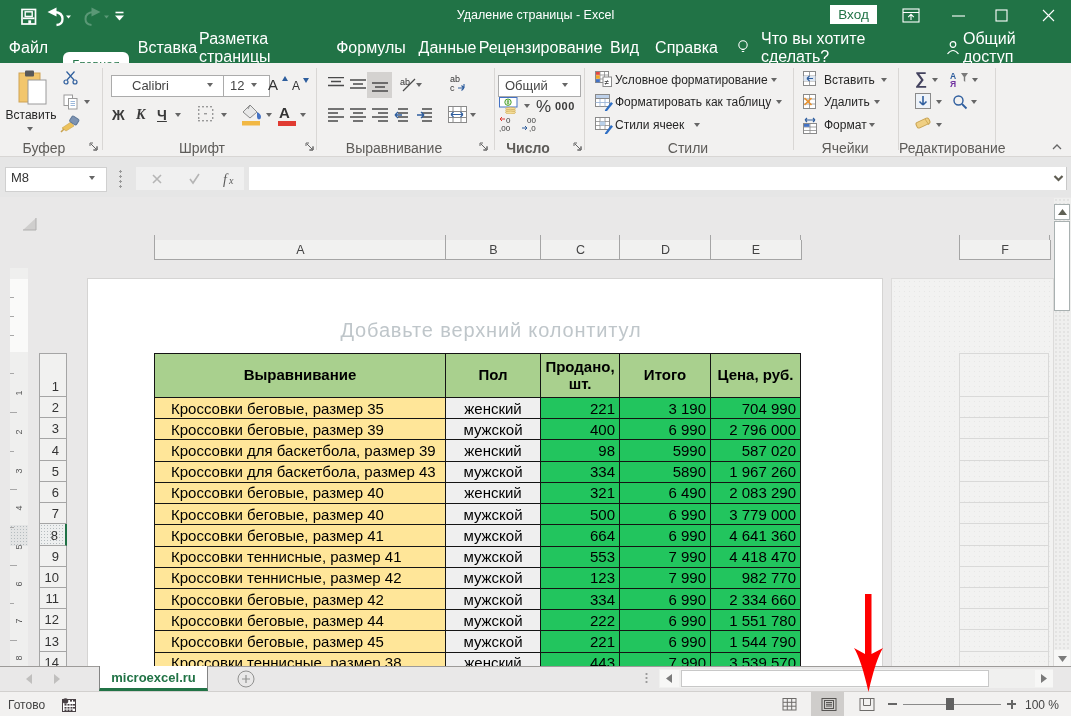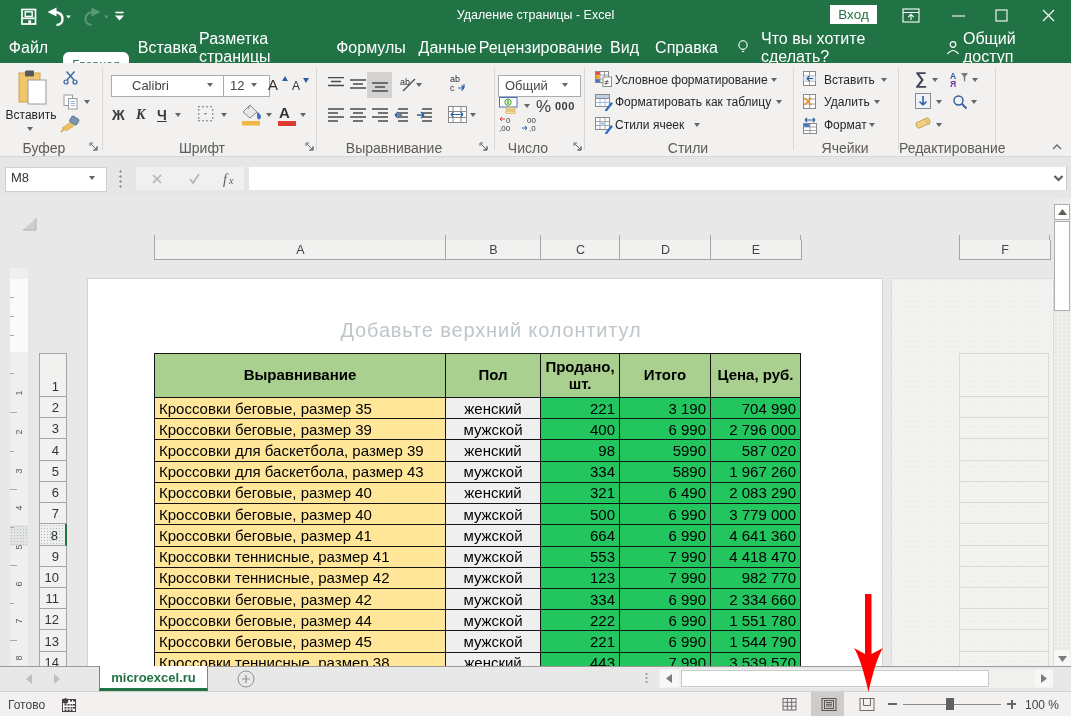--- a/index.html
+++ b/index.html
@@ -28,21 +28,21 @@
 
 #sheet{left:0;top:197px;width:1071px;height:469px;background:#e9e8e8;overflow:hidden;}
 .colhdr{position:absolute;top:43px;height:19px;background:#f1f1f0;border-left:1px solid #a5a5a5;border-bottom:1px solid #a5a5a5;font-size:12.5px;color:#444;display:flex;align-items:center;justify-content:center;}
 #page1{left:88px;top:82px;width:794px;height:387px;background:#fff;box-shadow:0 0 0 1px #d5d4d3;}
 #page2{left:892px;top:82px;width:161px;height:387px;background:#f2f2f1;background-image:radial-gradient(circle,#e7e7e6 0.7px,transparent 0.9px);background-size:5px 5px;box-shadow:0 0 0 1px #dcdbda;}
 #hdrph{left:88px;top:122px;width:806px;text-align:center;color:#bfc6ca;font-size:20px;letter-spacing:0.85px;}
 
 #tbl{position:absolute;left:154px;top:156px;width:646px;display:grid;grid-template-columns:291px 95px 79px 91px 90px;grid-template-rows:44px repeat(13,21.23px);border-top:1px solid #141414;border-left:1px solid #141414;background:#141414;grid-gap:0;}
 #tbl div{border-right:1px solid #141414;border-bottom:1px solid #141414;font-size:15px;color:#000;display:flex;align-items:center;overflow:hidden;}
 #tbl .h{background:#a9d08e;font-weight:bold;justify-content:center;text-align:center;line-height:1.1;}
-#tbl .a{background:#ffe699;padding-left:4px;}
+#tbl .a{background:#ffe699;padding-left:16px;}
 #tbl .b{background:#efefef;justify-content:center;}
 #tbl .n{background:#22c55e;justify-content:flex-end;padding-right:4px;}
 
 #rowhdr{position:absolute;left:39px;top:156px;width:28px;display:grid;grid-template-rows:44px repeat(13,21.23px);}
 #rowhdr div{border:1px solid #a5a5a5;border-top:none;background:#f1f1f0;font-size:13px;color:#333;display:flex;align-items:flex-end;justify-content:flex-end;padding-bottom:2px;padding-right:7px;box-sizing:border-box;}
 #rowhdr div:first-child{border-top:1px solid #a5a5a5;}
 
 #ruler{left:10px;top:71px;width:18px;height:398px;background:#efefee;}
 
 #vscroll{left:1054px;top:1px;width:17px;height:468px;background:#efefee;background-image:radial-gradient(circle,#e3e3e2 0.8px,transparent 1px);background-size:4px 4px;}
@@ -126,21 +126,21 @@
 <div class="gsep" style="left:316px;top:68px;"></div>
 <div class="gsep" style="left:494px;top:68px;"></div>
 <div class="gsep" style="left:584px;top:68px;"></div>
 <div class="gsep" style="left:793px;top:68px;"></div>
 <div class="gsep" style="left:898px;top:68px;"></div>
 <div class="gsep" style="left:995px;top:68px;"></div>
 
 <div class="glabel" style="left:2px;width:84px;">Буфер обмена</div>
 <div class="glabel" style="left:152px;width:100px;">Шрифт</div>
 <div class="glabel" style="left:344px;width:100px;">Выравнивание</div>
-<div class="glabel" style="left:478px;width:100px;">Число</div>
+<div class="glabel" style="left:478px;width:100px;font-weight:bold;">Число</div>
 <div class="glabel" style="left:638px;width:100px;">Стили</div>
 <div class="glabel" style="left:795px;width:100px;">Ячейки</div>
 <div class="glabel" style="left:899px;width:95px;">Редактирование</div>
 
 <svg class="launch" style="left:89px;top:142px;">
       <path d="M1,1 h3 M1,1 v3 M2,2 l5,5 M8,5 v3 h-3 M4,8 h4 v-4" stroke="#666" stroke-width="1" fill="none"></path>
     </svg>
 <svg class="launch" style="left:305px;top:142px;">
       <path d="M1,1 h3 M1,1 v3 M2,2 l5,5 M8,5 v3 h-3 M4,8 h4 v-4" stroke="#666" stroke-width="1" fill="none"></path>
     </svg>

